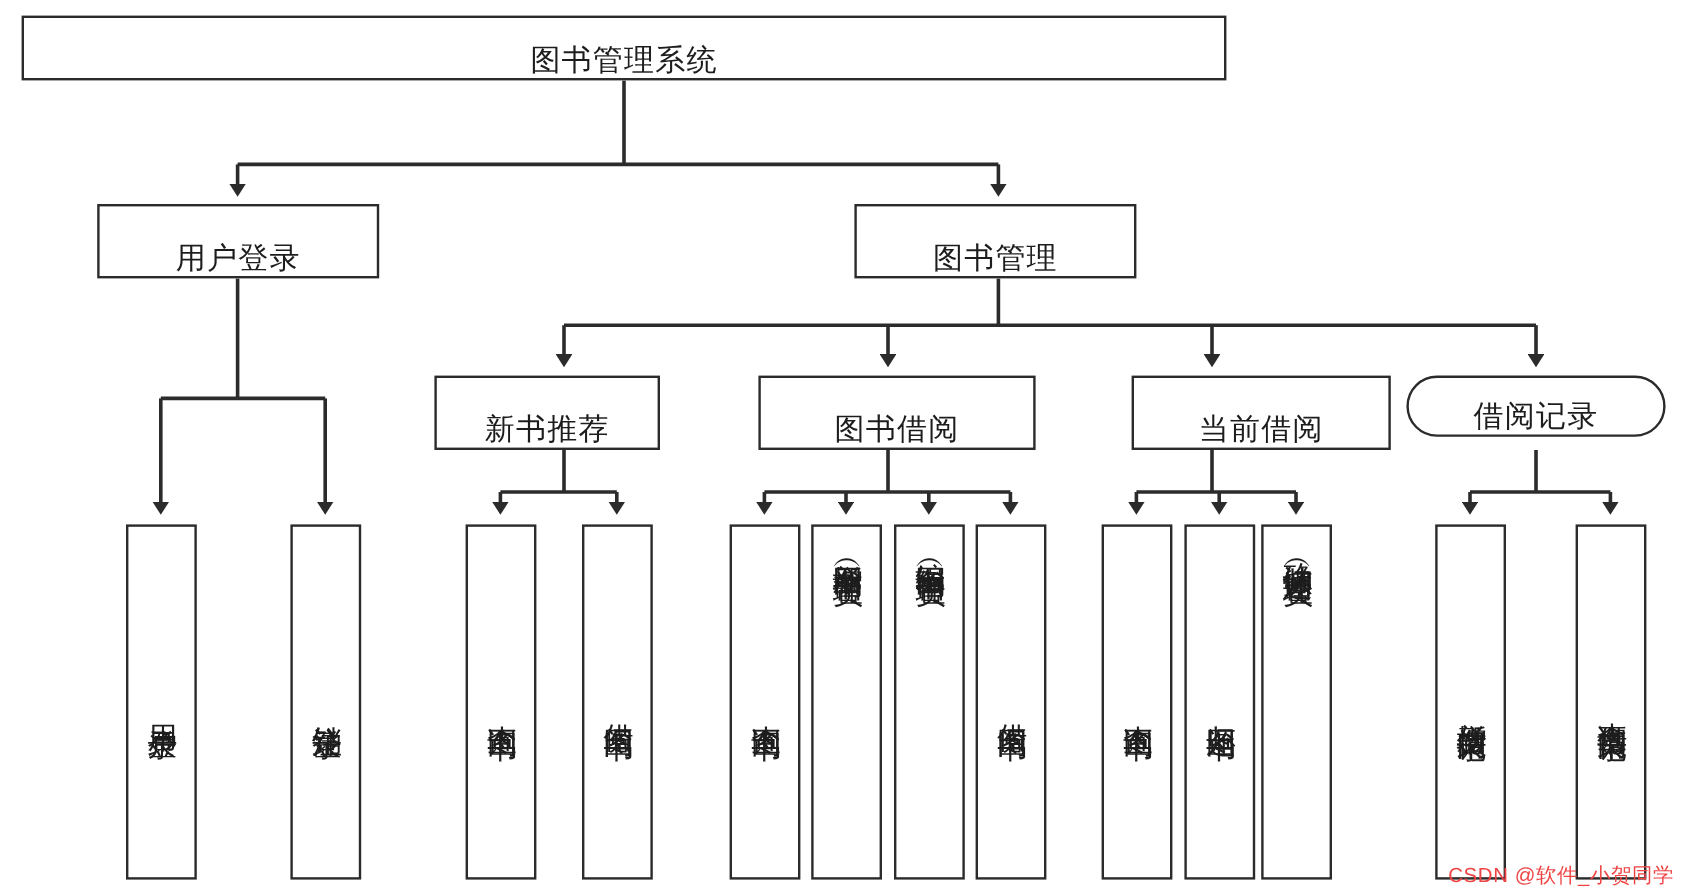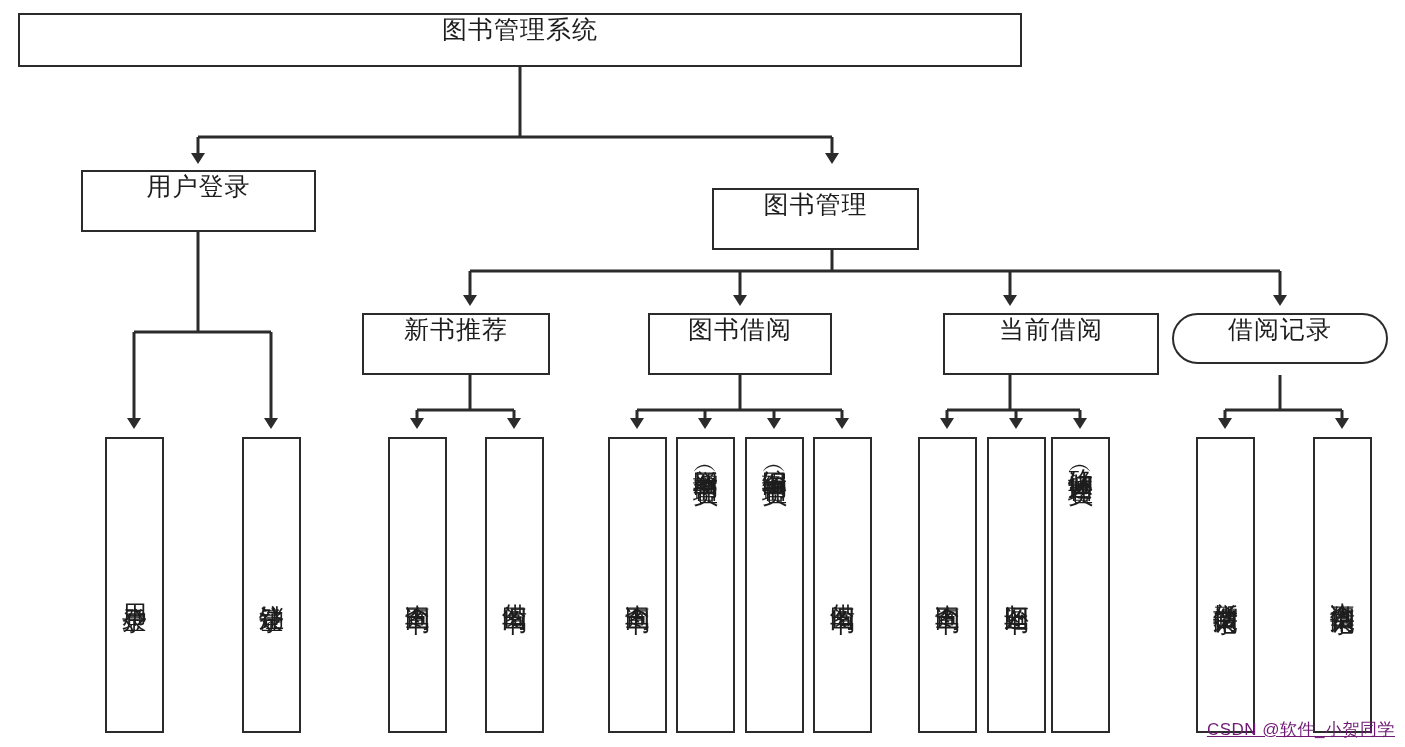--- a/index.html
+++ b/index.html
@@ -21,21 +21,21 @@
     left:0; top:0;
     width:1405px; height:747px;
     pointer-events:none;
   }
   .node{
     position:absolute;
     box-sizing:border-box;
     background:#ffffff;
     border:2px solid #2b2b2b;
     display:flex;
-    align-items:flex-start;
+    align-items:flex-end;
     justify-content:center;
     color:#1d1d1d;
   }
   .node.root,
   .node.lvl2,
   .node.lvl3{
     font-size:25px;
     letter-spacing:1px;
     line-height:1.15;
   }
@@ -62,24 +62,23 @@
     display:flex;
     align-items:center;
     justify-content:center;
   }
   .leaf-inner.top{align-items:flex-start;padding-top:4px;}
   #watermark{
     position:absolute;
     right:10px;
     bottom:6px;
     font-size:17px;
-    color:#701a75;
+    color:#ef4444;
     letter-spacing:0.5px;
     user-select:none;
-    text-decoration:underline;
   }
 </style>
 </head>
 <body>
 
 <div id="canvas">
 
   <svg id="wires" viewBox="0 0 1405 747" xmlns="http://www.w3.org/2000/svg">
     <defs>
       <marker id="arrow" markerWidth="12" markerHeight="14" refX="1" refY="7" orient="auto" markerUnits="userSpaceOnUse">
@@ -131,29 +130,29 @@
   </svg>
 
   <div class="node root" style="left:18px;top:13px;width:1004px;height:54px;">
     <span>图书管理系统</span>
   </div>
 
   <div class="node lvl2" style="left:81px;top:170px;width:235px;height:62px;">
     <span>用户登录</span>
   </div>
 
-  <div class="node lvl2" style="left:712px;top:188px;width:207px;height:62px;">
+  <div class="node lvl2" style="left:712px;top:170px;width:235px;height:62px;">
     <span>图书管理</span>
   </div>
 
   <div class="node lvl3" style="left:362px;top:313px;width:188px;height:62px;">
     <span>新书推荐</span>
   </div>
 
-  <div class="node lvl3" style="left:648px;top:313px;width:184px;height:62px;">
+  <div class="node lvl3" style="left:632px;top:313px;width:231px;height:62px;">
     <span>图书借阅</span>
   </div>
 
   <div class="node lvl3" style="left:902px;top:313px;width:216px;height:62px;margin-left:41px;">
     <span>当前借阅</span>
   </div>
 
   <div class="node lvl3" style="left:1172px;top:313px;width:216px;height:51px;border-radius:28px;">
     <span>借阅记录</span>
   </div>

